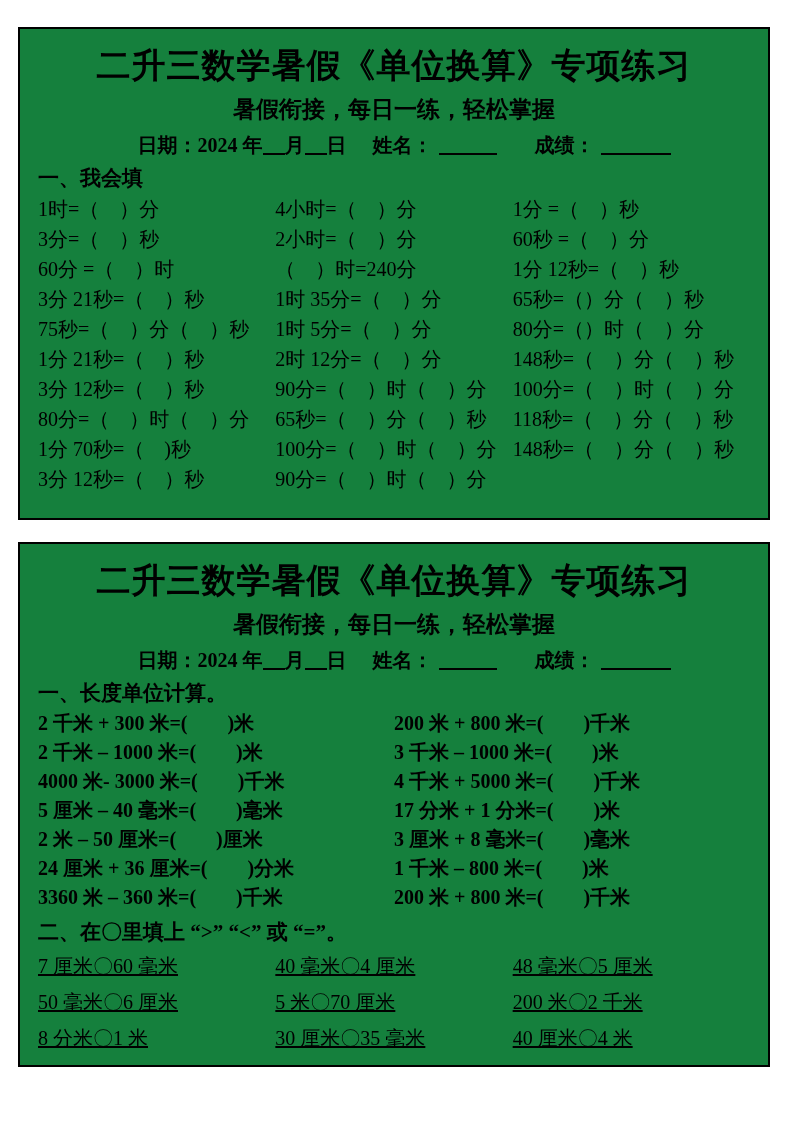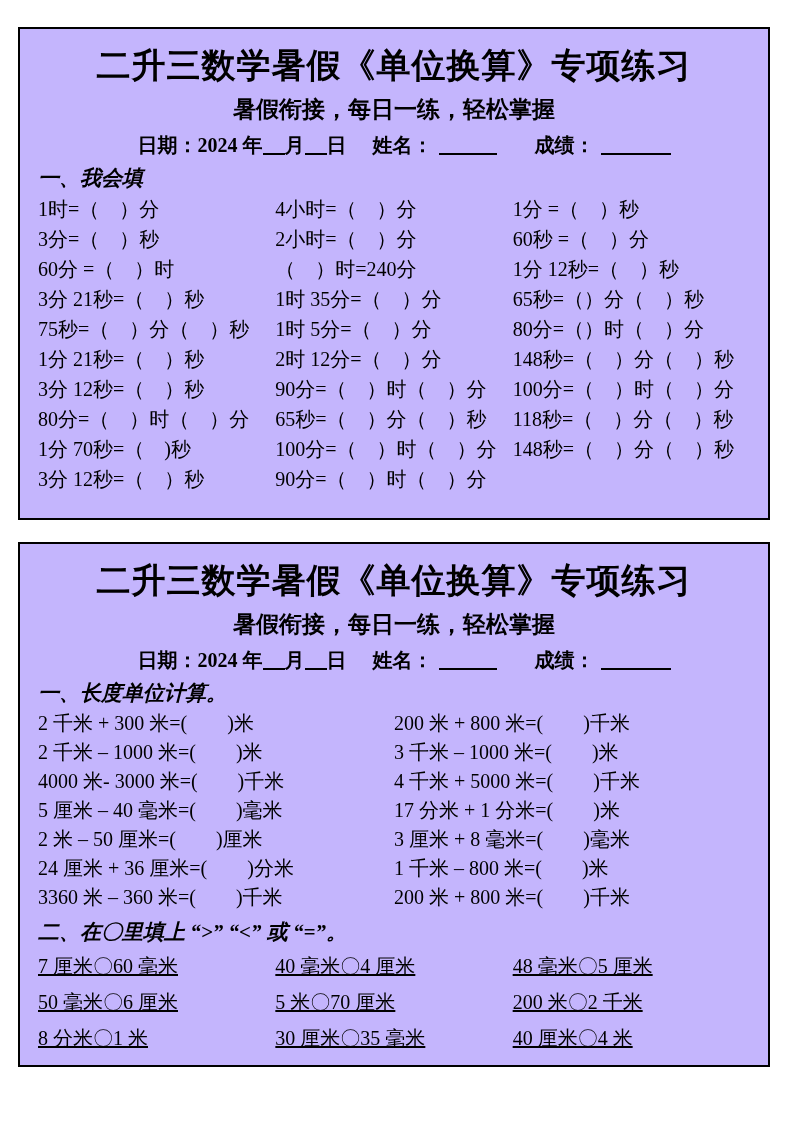--- a/index.html
+++ b/index.html
@@ -14,21 +14,21 @@
     font-family: "Liberation Serif", "DejaVu Serif", serif;
     color: #000000;
     overflow: hidden;
   }
   .panel {
     position: absolute;
     left: 18px;
     width: 752px;
     border: 2px solid #000000;
     box-sizing: border-box;
-    background: #c4b5fd;
+    background: #15803d;
   }
   .panel-1 { top: 27px;  height: 493px; }
   .panel-2 { top: 542px; height: 525px; }
 
   .title {
     text-align: center;
     font-size: 34px;
     font-weight: 700;
     letter-spacing: 1px;
     margin-top: 16px;
@@ -63,28 +63,27 @@
   .blank-md { width: 58px; margin-left: 6px; }
   .blank-lg { width: 70px; margin-left: 6px; }
   .gap-md { display: inline-block; width: 26px; }
   .gap-lg { display: inline-block; width: 38px; }
 
   .sec-heading {
     font-size: 21px;
     font-weight: 700;
     margin: 7px 0 0 18px;
     line-height: 26px;
-    font-style: italic;
   }
   .grid {
     display: grid;
     margin: 3px 18px 0 18px;
   }
   .cols-3 { grid-template-columns: 1fr 1fr 1fr; }
-  .cols-2 { grid-template-columns: 1fr 1fr; }
+  .cols-2 { grid-template-columns: 1fr 1fr; font-weight: bold; }
   .grid .cell {
     text-align: left;
     font-size: 20px;
     white-space: nowrap;
   }
   .grid-a .cell { line-height: 30px; }
   .grid-b .cell { line-height: 29px; }
   .grid-c .cell { line-height: 36px; text-decoration: underline; }
 </style>
 </head>

